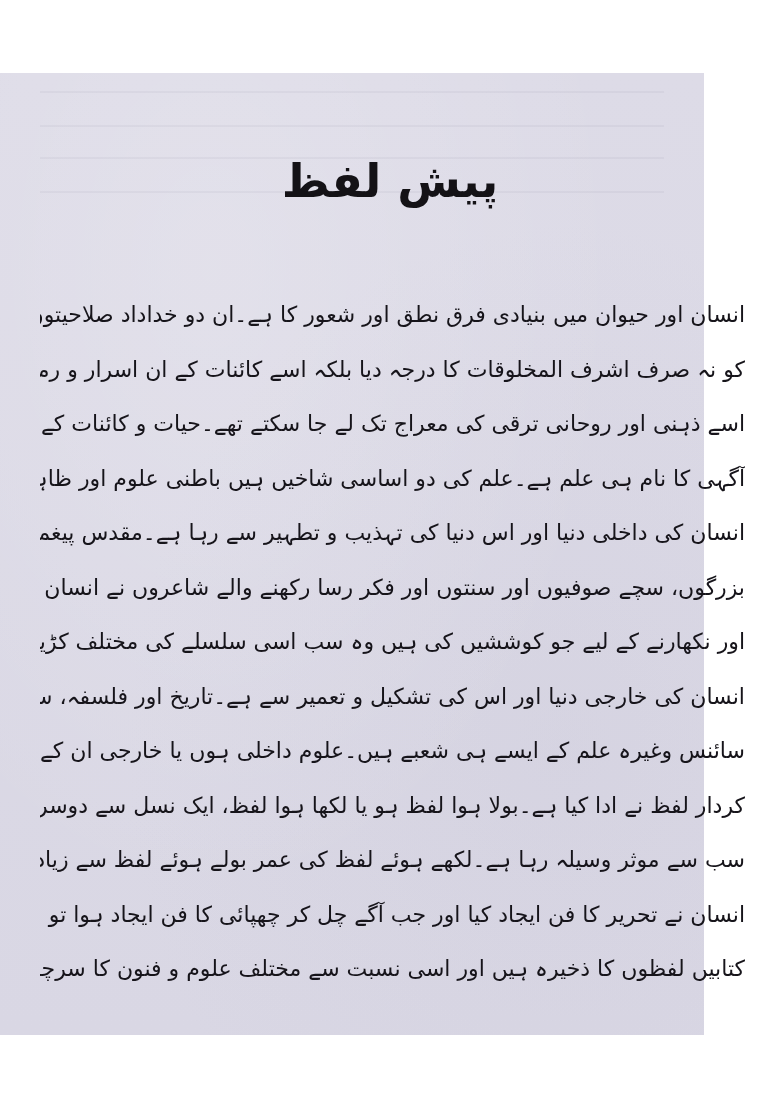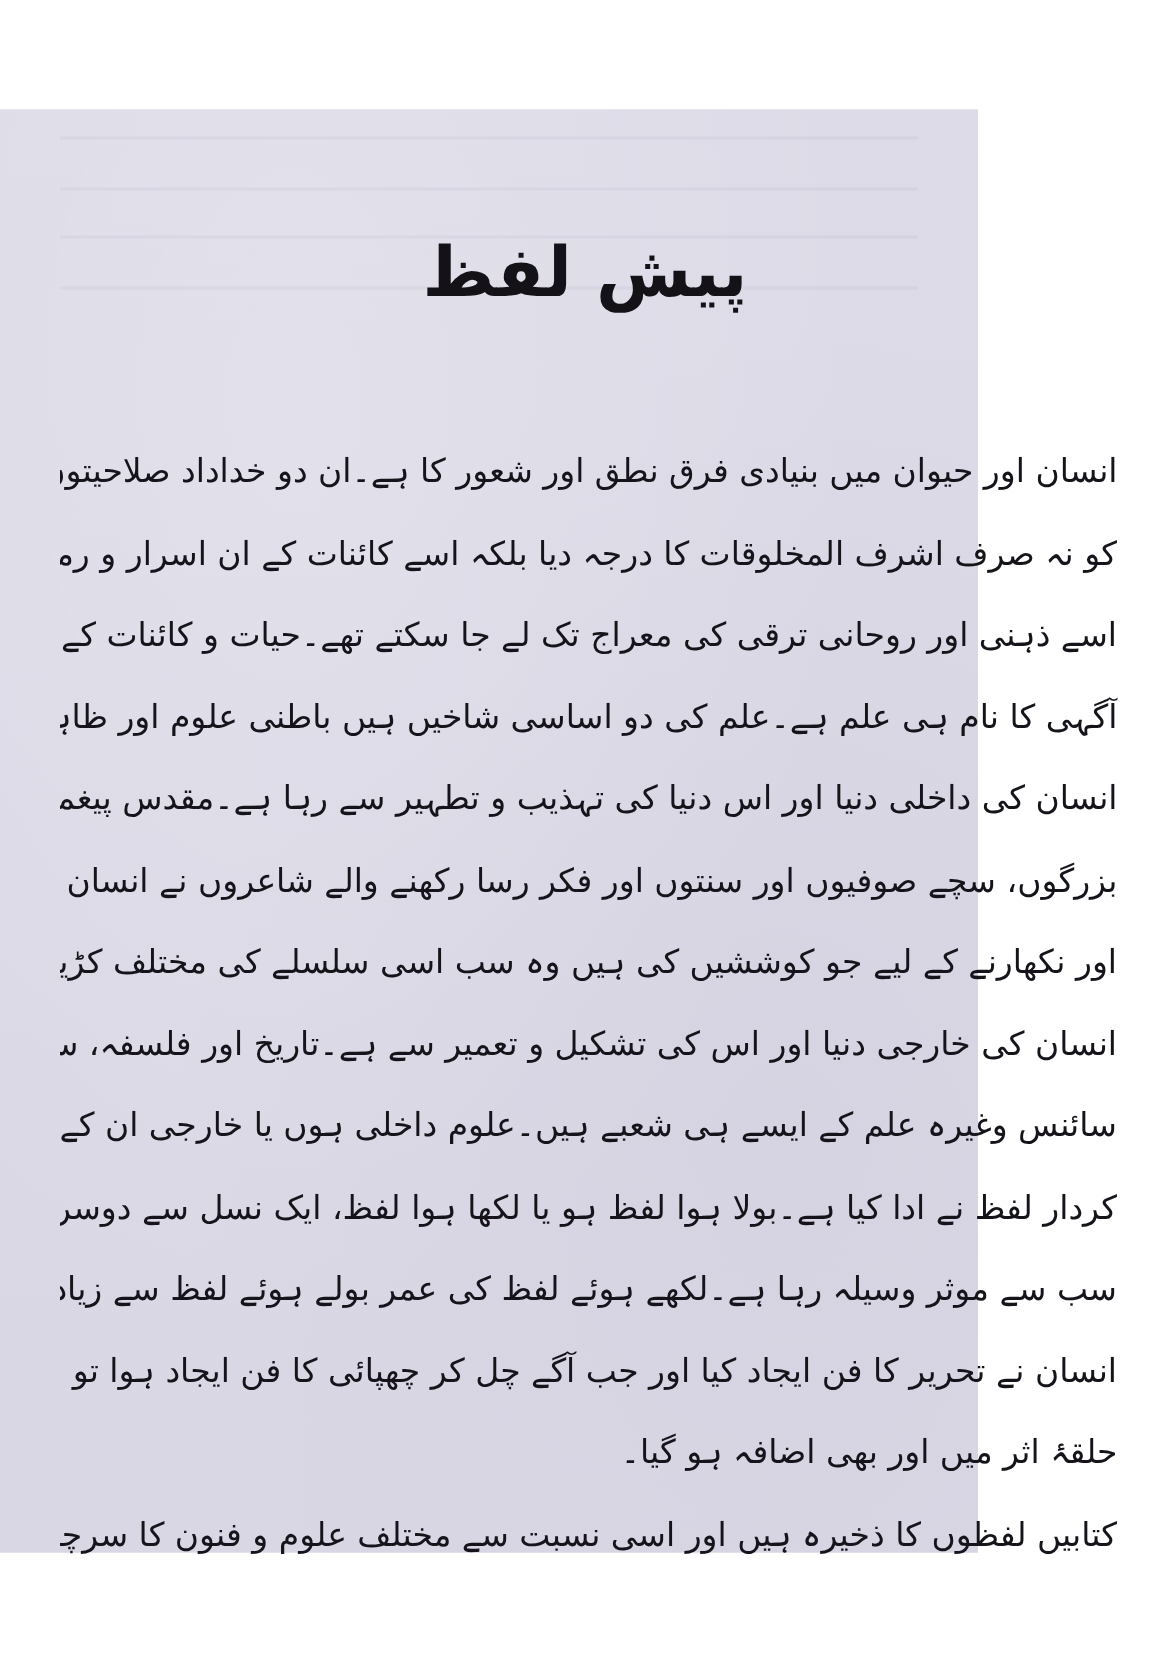--- a/index.html
+++ b/index.html
@@ -10,21 +10,21 @@
     body {
       width: 780px;
       height: 1108px;
       position: relative;
       overflow: hidden;
     }
     .page {
       position: absolute;
       left: 0;
       top: 73px;
-      width: 652px;
+      width: 704px;
       height: 962px;
       background: #dcdae6;
       background-image:
         radial-gradient(ellipse at 30% 20%, rgba(255,255,255,0.18), rgba(255,255,255,0) 60%),
         radial-gradient(ellipse at 80% 70%, rgba(200,198,215,0.25), rgba(200,198,215,0) 55%),
         linear-gradient(180deg, #dddbe7 0%, #d9d7e4 100%);
     }
     .bleed {
       position: absolute;
       left: 40px;
@@ -92,19 +92,18 @@
       <div class="line">اسے ذہنی اور روحانی ترقی کی معراج تک لے جا سکتے تھے۔حیات و کائنات کے مخفی عوامل سے</div>
       <div class="line">آگہی کا نام ہی علم ہے۔علم کی دو اساسی شاخیں ہیں باطنی علوم اور ظاہری علوم۔ باطنی علوم کا تعلق</div>
       <div class="line">انسان کی داخلی دنیا اور اس دنیا کی تہذیب و تطہیر سے رہا ہے۔مقدس پیغمبروں کے علاوہ، خدا رسیدہ</div>
       <div class="line">بزرگوں، سچے صوفیوں اور سنتوں اور فکر رسا رکھنے والے شاعروں نے انسان کے باطن کو سنوارنے</div>
       <div class="line">اور نکھارنے کے لیے جو کوششیں کی ہیں وہ سب اسی سلسلے کی مختلف کڑیاں ہیں۔ظاہری علوم کا تعلق</div>
       <div class="line">انسان کی خارجی دنیا اور اس کی تشکیل و تعمیر سے ہے۔تاریخ اور فلسفہ، سیاست اور اقتصاد، سماج اور</div>
       <div class="line">سائنس وغیرہ علم کے ایسے ہی شعبے ہیں۔علوم داخلی ہوں یا خارجی ان کے تحفظ و ترویج میں بنیادی</div>
       <div class="line">کردار لفظ نے ادا کیا ہے۔بولا ہوا لفظ ہو یا لکھا ہوا لفظ، ایک نسل سے دوسری نسل تک علم کی منتقلی کا</div>
       <div class="line">سب سے موثر وسیلہ رہا ہے۔لکھے ہوئے لفظ کی عمر بولے ہوئے لفظ سے زیادہ ہوتی ہے۔اسی لیے</div>
       <div class="line">انسان نے تحریر کا فن ایجاد کیا اور جب آگے چل کر چھپائی کا فن ایجاد ہوا تو لفظ کی زندگی اور اس کے</div>
-      <div class="line short indent" style="text-align-last:right;padding-right:0;">حلقۂ اثر میں اور بھی اضافہ ہو گیا۔</div>
     </div>
     <div class="para para2">
       <div class="line">کتابیں لفظوں کا ذخیرہ ہیں اور اسی نسبت سے مختلف علوم و فنون کا سرچشمہ۔قومی کونسل</div>
     </div>
   </div>
 </div>
 
 </body></html>

